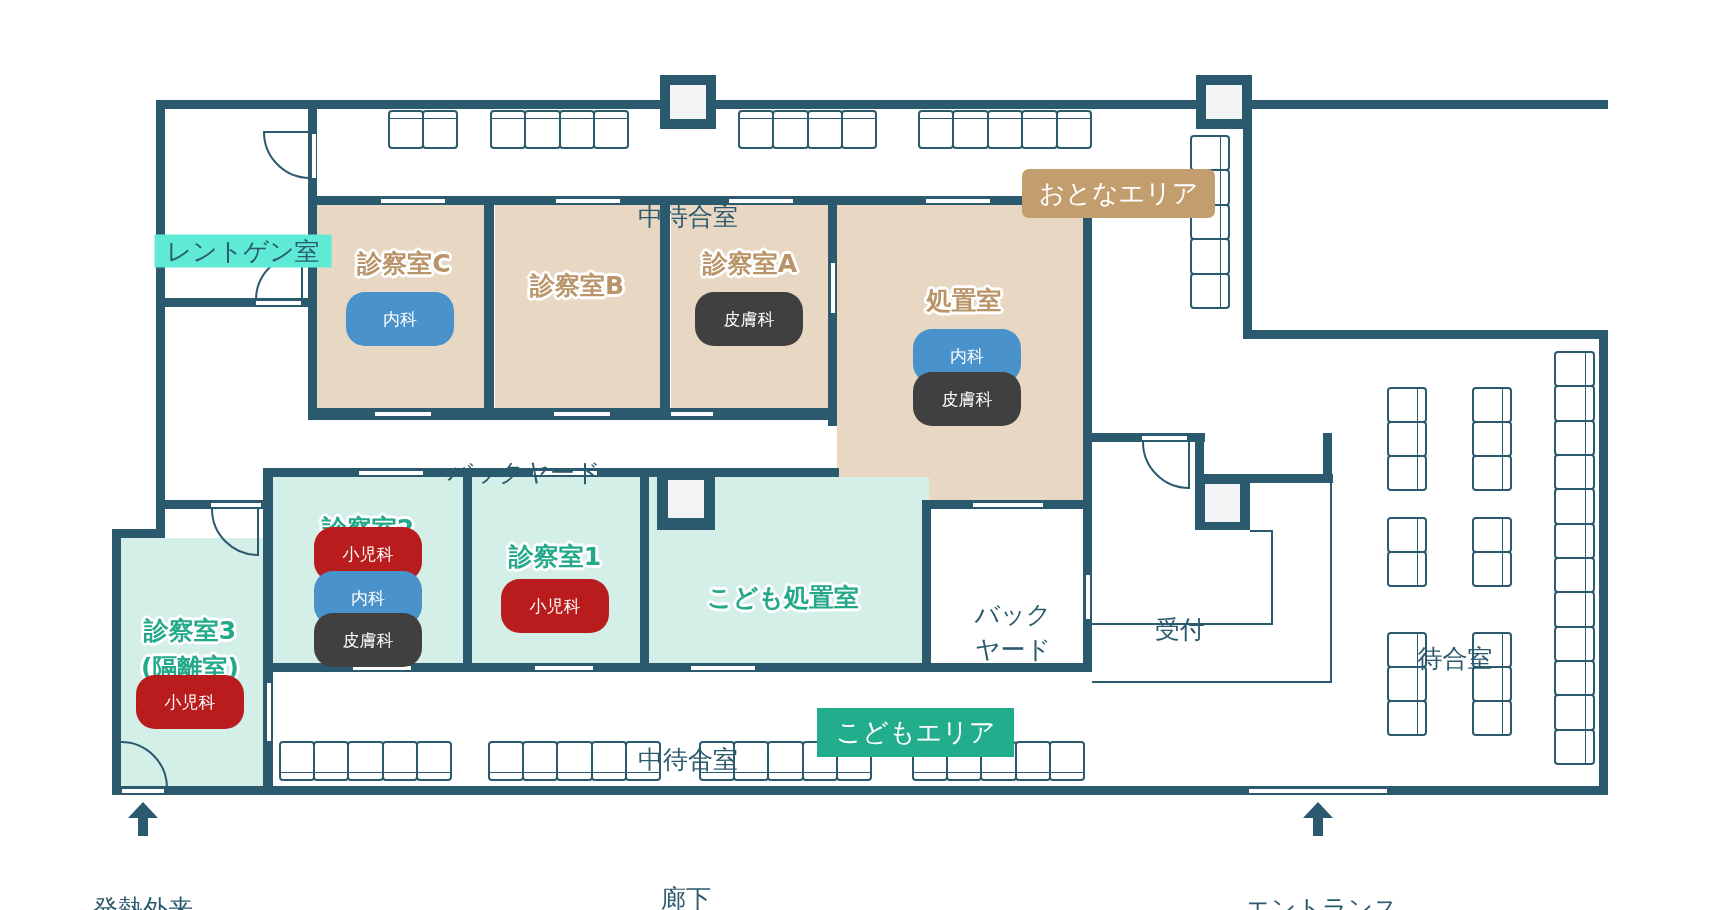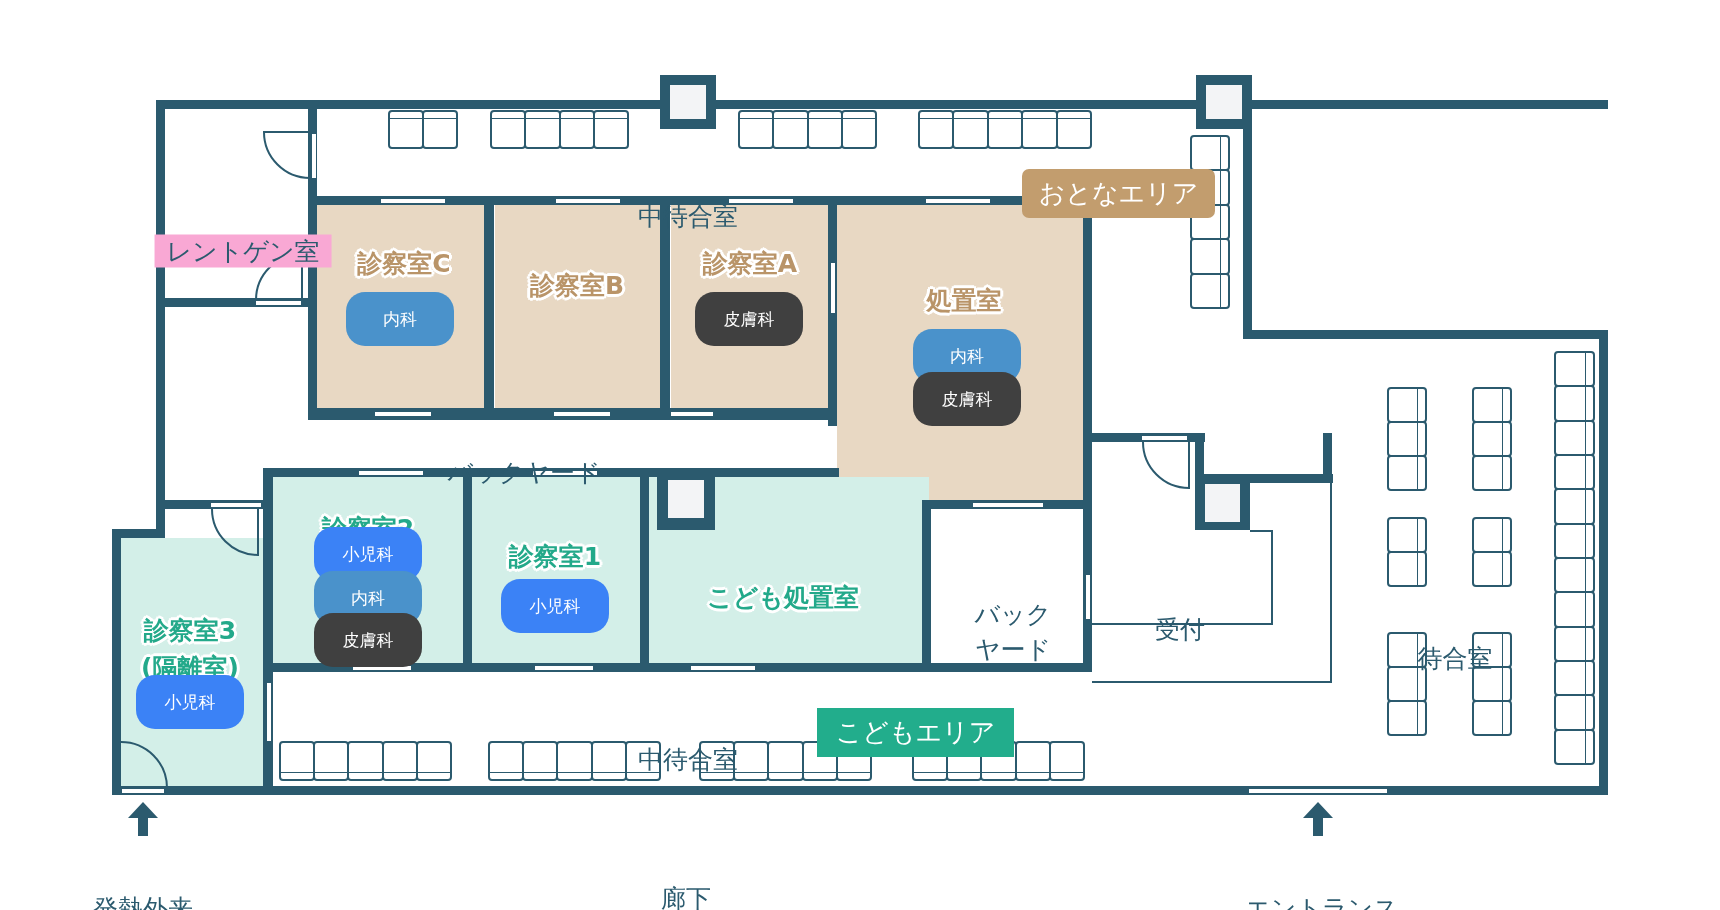--- a/index.html
+++ b/index.html
@@ -20,21 +20,21 @@
   .bench.v .seat{margin-left:0;margin-top:-2px;}
   .bench.v .seat:first-child{margin-top:0;}
   .bench.v .seat::after{content:"";position:absolute;top:0;bottom:0;right:7px;border-left:1.5px solid #2b5a6e;}
   .room-title{position:absolute;font-weight:bold;font-size:25px;white-space:nowrap;text-align:center;transform:translateX(-50%);
     text-shadow:-2px -2px 0 #fff,2px -2px 0 #fff,-2px 2px 0 #fff,2px 2px 0 #fff,0 -3px 0 #fff,0 3px 0 #fff,-3px 0 0 #fff,3px 0 0 #fff;line-height:1.2;}
   .t-beige{color:#b99468;}
   .t-green{color:#23a98a;margin-top:24px;}
   .pill{position:absolute;width:108px;height:54px;border-radius:19px;color:#fff;font-size:17px;display:flex;align-items:center;justify-content:center;transform:translateX(-50%);}
   .pill.blue{background:#4a92cb;}
   .pill.tan{background:#404040;}
-  .pill.green{background:#3b82f6;}
+  .pill.green{background:#b91c1c;}
   .label{position:absolute;color:#2b5a6e;font-size:25px;white-space:nowrap;transform:translate(-50%,-50%);margin-top:46px;}
   .tag{position:absolute;color:#fff;font-size:26px;display:flex;align-items:center;justify-content:center;}
   .arrow{position:absolute;width:0;height:0;}
   .door-arc{position:absolute;}
 </style>
 </head>
 <body>
 
 <div class="fill-beige" style="left:317px;top:205px;width:170px;height:203px;"></div>
 <div class="fill-beige" style="left:495px;top:205px;width:167px;height:203px;"></div>
@@ -236,21 +236,21 @@
     <div class="seat"></div>
     <div class="seat"></div>
     <div class="seat"></div>
     <div class="seat"></div>
 </div>
 
 <div class="tag" style="left:1022px;top:169px;width:193px;height:49px;background:#c29d6e;border-radius:7px;">おとなエリア</div>
 <div class="tag" style="left:817px;top:708px;width:197px;height:49px;background:#22ad8c;">こどもエリア</div>
 
 <div class="label" style="left:688px;top:170px;">中待合室</div>
-<div class="label" style="left:243px;top:205px;background:#f9a8d4;padding:0 12px;">レントゲン室</div>
+<div class="label" style="left:243px;top:205px;background:#5eead4;padding:0 12px;">レントゲン室</div>
 <div class="label" style="left:524px;top:426px;">バックヤード</div>
 <div class="label" style="left:688px;top:713px;">中待合室</div>
 <div class="label" style="left:686px;top:852px;">廊下</div>
 <div class="label" style="left:1180px;top:583px;">受付</div>
 <div class="label" style="left:1455px;top:612px;">待合室</div>
 <div class="label" style="left:1013px;top:568px;">バック</div>
 <div class="label" style="left:1013px;top:603px;">ヤード</div>
 <div class="label" style="left:143px;top:862px;">発熱外来</div>
 <div class="label" style="left:1322px;top:862px;">エントランス</div>
 

